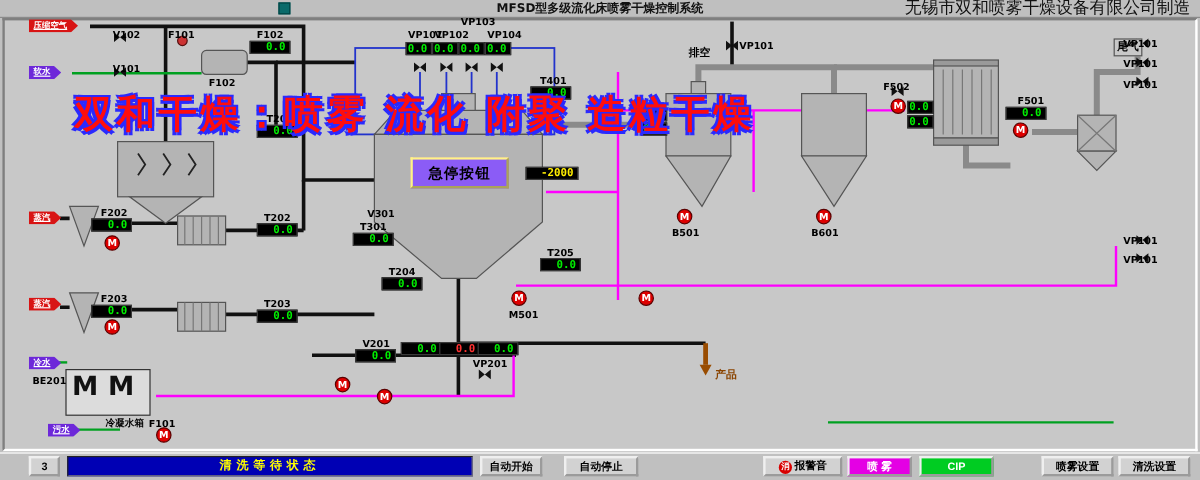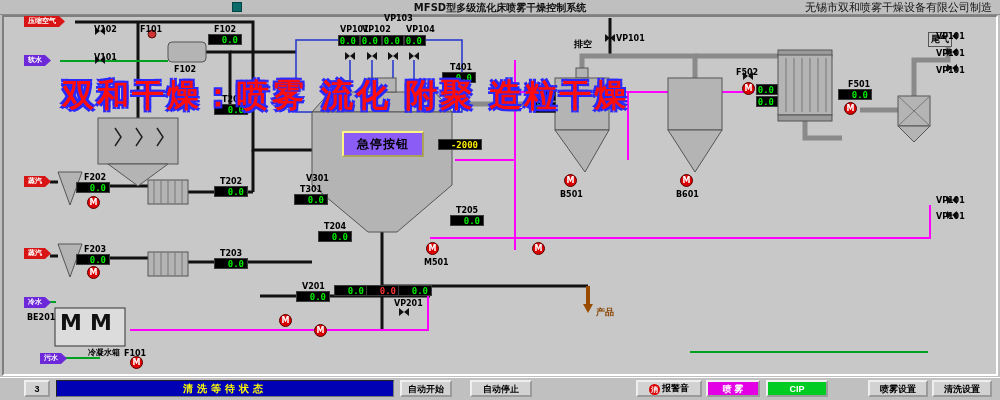--- a/index.html
+++ b/index.html
@@ -5,42 +5,42 @@
   * { margin:0; padding:0; box-sizing:border-box; }
   html,body { width:1000px; height:400px; overflow:hidden; background:#c0c0c0;
     font-family:"DejaVu Sans", sans-serif; }
   #screen { position:relative; width:1000px; height:400px; background:#c0c0c0; }
 
   
   #titlebar { position:absolute; left:0; top:0; width:1000px; height:15px;
     background:#bfbfbf; border-bottom:1px solid #8a8a8a; }
   #titlebar .title { position:absolute; left:0; right:0; text-align:center;
     font-size:10px; font-weight:bold; color:#111; line-height:15px; }
-  #titlebar .mfr { position:absolute; right:8px; font-size:11px; color:#111; line-height:15px; }
+  #titlebar .mfr { position:absolute; right:8px; font-size:14px; color:#111; line-height:15px; }
   #titlebar .sysicon { position:absolute; left:232px; top:2px; width:10px; height:10px; background:#0a6a6a; border:1px solid #044; }
 
   
   #panel { position:absolute; left:2px; top:15px; width:996px; height:361px;
     background:#c8c8c8; border-top:2px solid #7f7f7f; border-left:2px solid #7f7f7f;
     border-bottom:2px solid #ffffff; border-right:2px solid #ffffff; }
   #pipes { position:absolute; left:0; top:0; width:1000px; height:400px; pointer-events:none; }
 
   .tag { position:absolute; font-size:8px; font-weight:bold; color:#000; white-space:nowrap; z-index:3; }
   .boxed { border:1px solid #555; background:#c8c8c8; padding:0 2px; font-size:9px; }
   .val { position:absolute; width:34px; height:11px; background:#000; color:#00ee00;
     font-family:"DejaVu Sans Mono", monospace; font-size:9px; font-weight:bold;
     line-height:10px; text-align:right; padding-right:3px; border:1px solid #3a3a3a; z-index:3; }
   .val.red { color:#ff3232; }
   .val.yellow { color:#ffee00; }
   .val.small { width:22px; }
   .val.wide { width:44px; }
 
   .flag { position:absolute; height:11px; line-height:11px; color:#fff; font-size:7px;
     font-weight:bold; padding:0 9px 0 4px; z-index:3; white-space:nowrap;
-    clip-path:polygon(0 0, calc(100% - 6px) 0, 100% 50%, calc(100% - 6px) 100%, 0 100%); }
+    clip-path:polygon(0 0, calc(100% - 6px) 0, 100% 50%, calc(100% - 6px) 100%, 0 100%);text-decoration:underline; }
   .flag.red { background:#d81414; }
   .flag.green { background:#6d28d9; }
 
   .pump { position:absolute; width:13px; height:13px; border-radius:50%; background:#dd0000;
     border:1px solid #5a0000; color:#fff; font-size:8px; font-weight:bold; text-align:center;
     line-height:12px; z-index:4; }
   .tankM { position:absolute; font-size:22px; font-weight:bold; color:#111; z-index:3; }
 
   .estop { position:absolute; left:342px; top:131px; width:82px; height:26px;
     background:#8b5cf6; border:2px outset #fff386; color:#000; font-size:12px;

